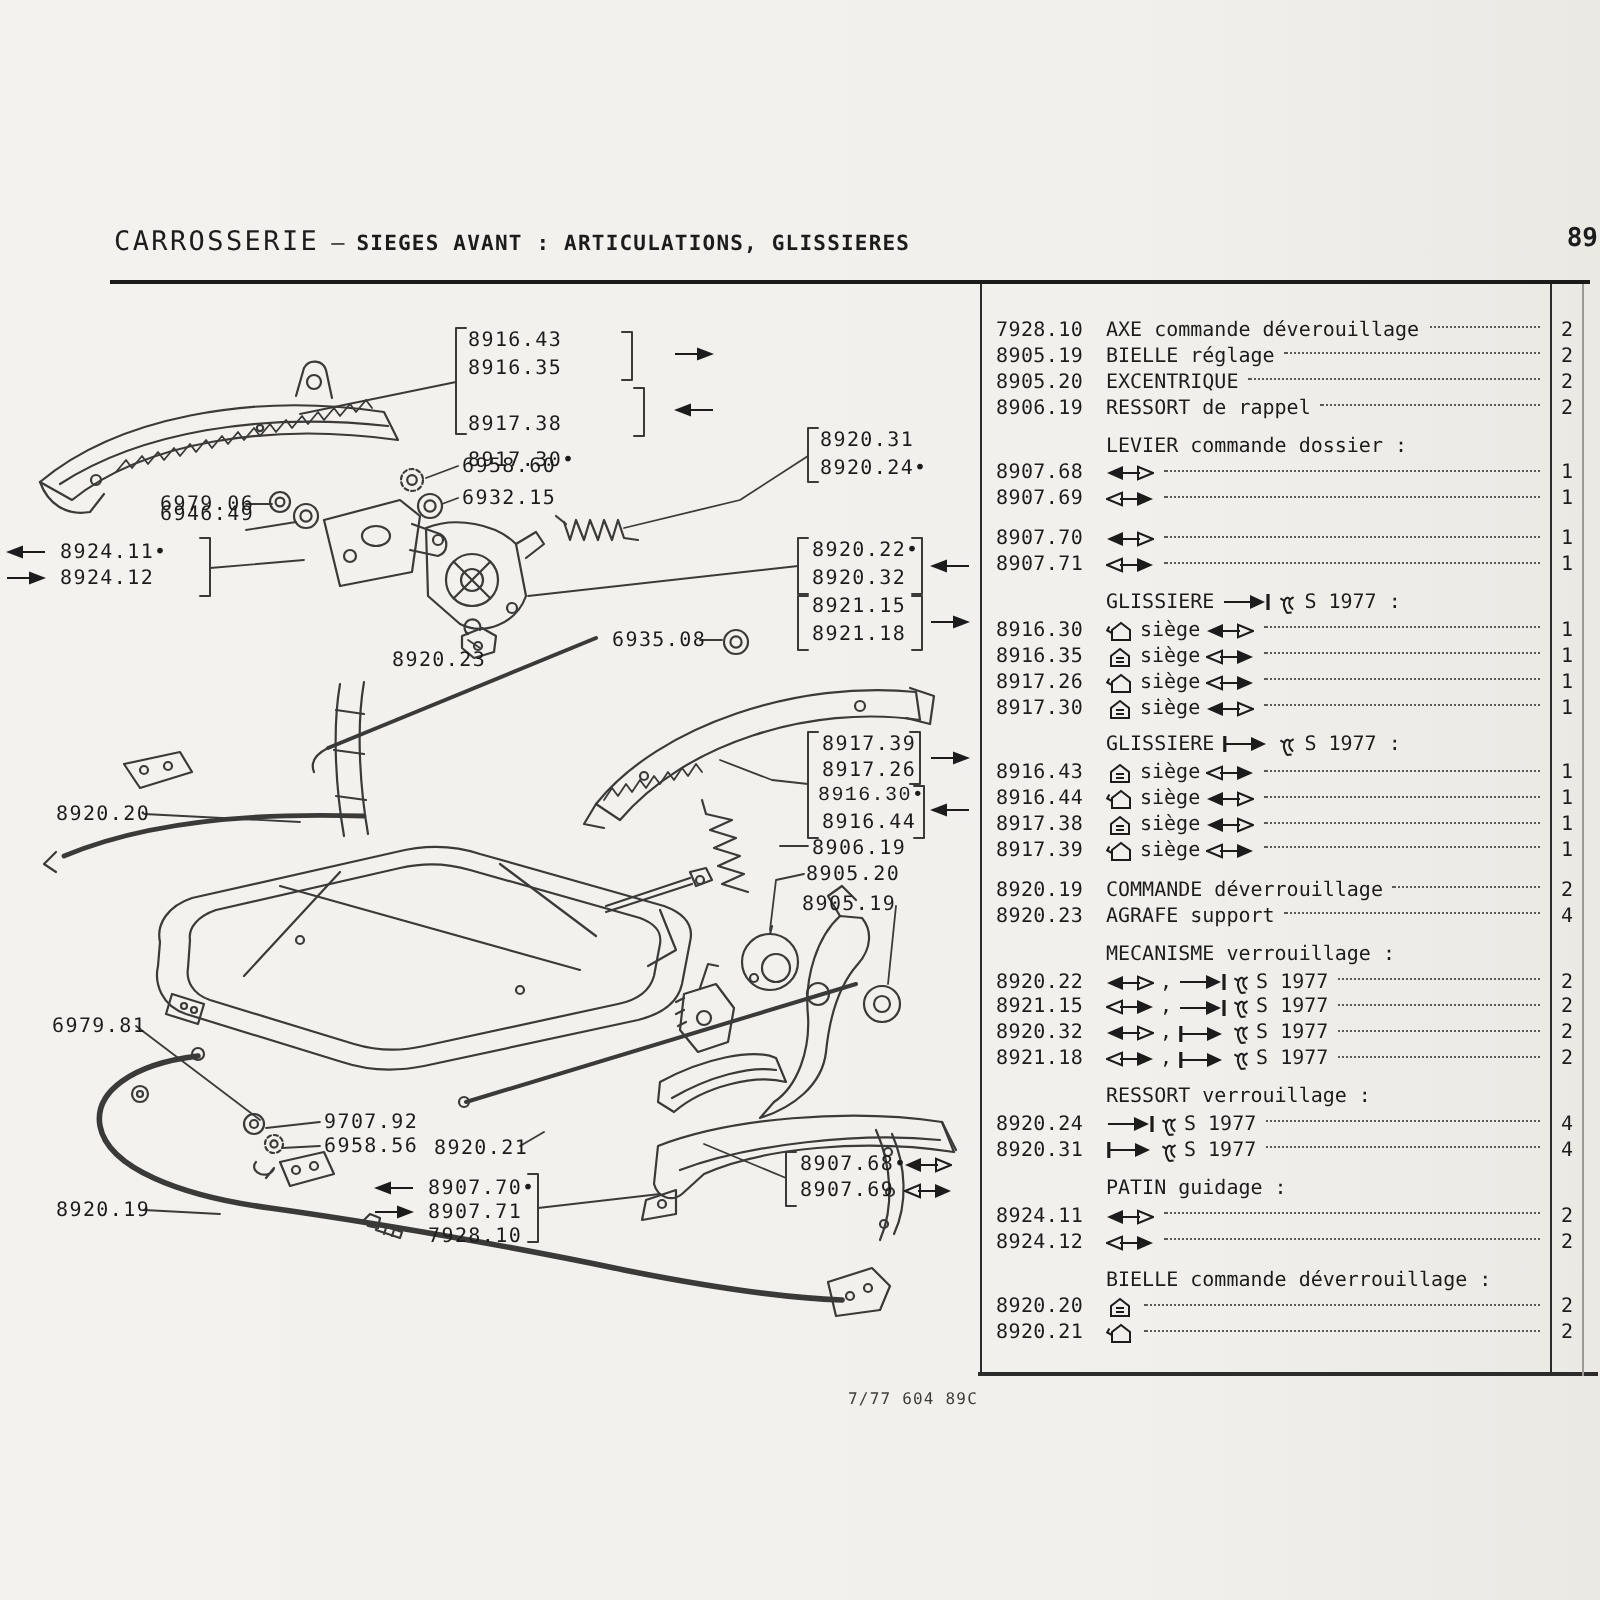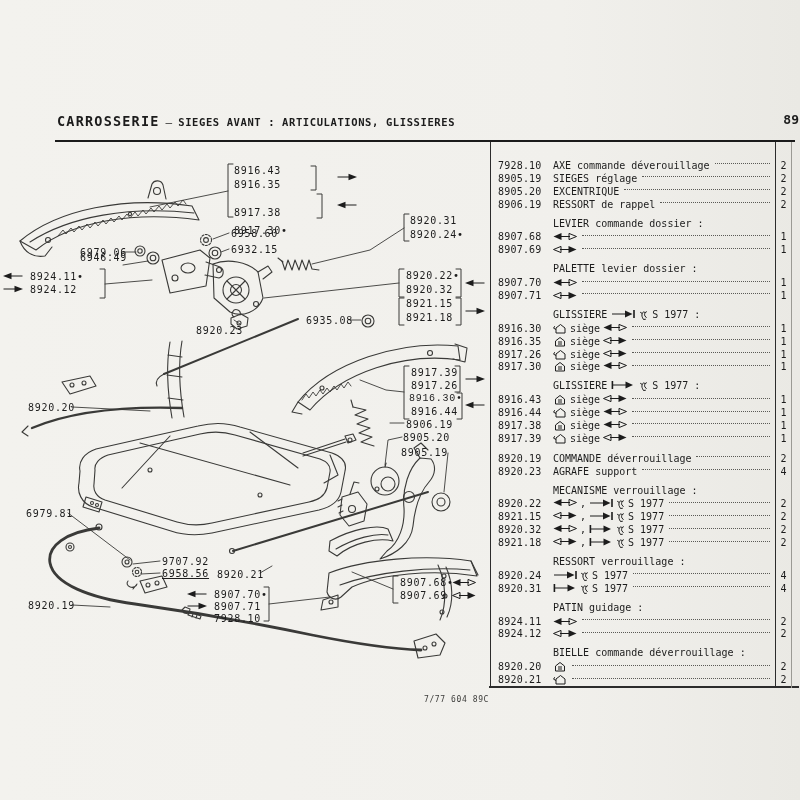--- a/index.html
+++ b/index.html
@@ -1,33 +1,33 @@
 <!DOCTYPE html>
 <html><head>
 <meta charset="utf-8">
 <style>
   html,body{margin:0;padding:0;background:#ffffff;}
   .page{position:relative;width:800px;height:800px;overflow:hidden;
         background:linear-gradient(90deg,#f3f2ee 0%,#f1f0ec 70%,#eae9e4 100%);
         font-family:"DejaVu Sans Mono",monospace;color:#1c1c1c;}
   .pagehead{position:absolute;top:113px;left:57px;right:26px;display:flex;align-items:baseline;white-space:nowrap;}
-  .h-main{font-size:13.5px;letter-spacing:1.2px;font-weight:bold;}
+  .h-main{font-size:13.5px;letter-spacing:1.2px;font-weight:normal;}
   .h-sep{font-size:11px;margin:0 6px;}
   .h-sub{font-size:10.5px;letter-spacing:0.6px;font-weight:bold;}
   .h-page{position:absolute;top:112px;right:1px;font-size:13px;font-weight:bold;}
   .toprule{position:absolute;top:140px;left:55px;width:740px;height:2.4px;background:#1b1b1b;}
 
   .listwrap{position:absolute;left:490px;top:142px;width:301px;height:546px;
             border-left:1.7px solid #2c2c2c;box-sizing:border-box;padding-top:17px;}
   .listedge{position:absolute;top:142px;left:791px;width:1px;height:546px;background:#9b9a94;}
   .vdiv{position:absolute;left:284px;top:0;bottom:0;width:1.4px;background:#2c2c2c;}
   .lbot{position:absolute;left:-2px;right:-8px;bottom:0;height:1.6px;background:#2c2c2c;}
   .prow{display:flex;align-items:center;height:12.9px;font-size:10px;}
   .ref{width:55px;padding-left:7px;flex:none;letter-spacing:0.2px;}
-  .rowc{display:flex;align-items:flex-start;gap:3px;white-space:nowrap;}
+  .rowc{display:flex;align-items:center;gap:3px;white-space:nowrap;}
   .dots{flex:1;border-bottom:1.7px dotted #5a5a56;margin:0 6px 3px 5px;min-width:6px;}
   .qty{width:15px;flex:none;text-align:center;font-size:10px;}
   .stitle{display:flex;gap:4px;height:12.9px;padding-left:62px;font-size:10px;white-space:nowrap;}
   .sgap{height:7px;}
 
   .dlab{position:absolute;font-size:10px;letter-spacing:0.7px;white-space:nowrap;}
   .dlab.small{font-size:8px;letter-spacing:0.6px;color:#3d3d3b;}
   .darr{position:absolute;line-height:0;}
   .ic{display:inline-block;line-height:0;}
   svg.diag{position:absolute;left:0;top:142px;}
@@ -291,21 +291,21 @@
       <div class="dlab" style="left: 411px; top: 367px;">8917.39</div>
       <div class="dlab" style="left: 411px; top: 380px;">8917.26</div>
       <div class="dlab" style="left: 409px; top: 393px; font-family: Liberation Mono, monospace;">8916.30•</div>
       <div class="dlab" style="left: 411px; top: 406px;">8916.44</div>
       <div class="dlab" style="left: 406px; top: 419px;">8906.19</div>
       <div class="dlab" style="left: 403px; top: 432px;">8905.20</div>
       <div class="dlab" style="left: 401px; top: 447px;">8905.19</div>
       <div class="dlab" style="left: 28px; top: 402px;">8920.20</div>
       <div class="dlab" style="left: 26px; top: 508px;">6979.81</div>
       <div class="dlab" style="left: 162px; top: 556px;">9707.92</div>
-      <div class="dlab" style="left: 162px; top: 568px; text-decoration: underline;">6958.56</div>
+      <div class="dlab" style="left: 162px; top: 568px;">6958.56</div>
       <div class="dlab" style="left: 217px; top: 569px;">8920.21</div>
       <div class="dlab" style="left: 28px; top: 600px;">8920.19</div>
       <div class="dlab" style="left: 214px; top: 589px;">8907.70•</div>
       <div class="dlab" style="left: 214px; top: 601px;">8907.71</div>
       <div class="dlab" style="left: 214px; top: 613px;">7928.10</div>
       <div class="dlab" style="left: 400px; top: 577px;">8907.68•</div>
       <div class="dlab" style="left: 400px; top: 590px;">8907.69</div>
       <div class="dlab small" style="left: 424px; top: 695px;">7/77 604 89C</div>
       <div class="darr" style="left: 336px; top: 173px;"><span class="ic"><svg width="22" height="8" viewBox="0 0 22 8" style="vertical-align:-1px">
             <line x1="1.5" y1="4" x2="14" y2="4" stroke="#1c1c1c" stroke-width="1" fill="none"></line>
@@ -366,21 +366,21 @@
         <span class="ref">7928.10</span>
         <span class="rowc">
           <span>AXE commande déverouillage</span>
         </span>
         <span class="dots"></span>
         <span class="qty">2</span>
       </div>
       <div class="prow">
         <span class="ref">8905.19</span>
         <span class="rowc">
-          <span>SIEGES réglage</span>
+          <span>BIELLE réglage</span>
         </span>
         <span class="dots"></span>
         <span class="qty">2</span>
       </div>
       <div class="prow">
         <span class="ref">8905.20</span>
         <span class="rowc">
           <span>EXCENTRIQUE</span>
         </span>
         <span class="dots"></span>
@@ -416,23 +416,20 @@
           <span class="ic"><svg width="24" height="9" viewBox="0 0 24 9" style="vertical-align:-1px">
               <line x1="7" y1="4.5" x2="17" y2="4.5" stroke="#1c1c1c" stroke-width="1" fill="none"></line>
               <polygon points="0.5,4.5 8,1.4 8,7.6" stroke="#1c1c1c" stroke-width="1" fill="none"></polygon>
               <polygon points="23.5,4.5 15.5,1 15.5,8" fill="#1c1c1c"></polygon>
             </svg></span>
         </span>
         <span class="dots"></span>
         <span class="qty">1</span>
       </div>
       <div class="sgap"></div>
-      <div class="stitle">
-        <span>PALETTE levier dossier :</span>
-      </div>
       <div class="prow">
         <span class="ref">8907.70</span>
         <span class="rowc">
           <span class="ic"><svg width="24" height="9" viewBox="0 0 24 9" style="vertical-align:-1px">
               <line x1="7" y1="4.5" x2="17" y2="4.5" stroke="#1c1c1c" stroke-width="1" fill="none"></line>
               <polygon points="0.5,4.5 8.5,1 8.5,8" fill="#1c1c1c"></polygon>
               <polygon points="23.5,4.5 16,1.4 16,7.6" stroke="#1c1c1c" stroke-width="1" fill="none"></polygon>
             </svg></span>
         </span>
         <span class="dots"></span>

